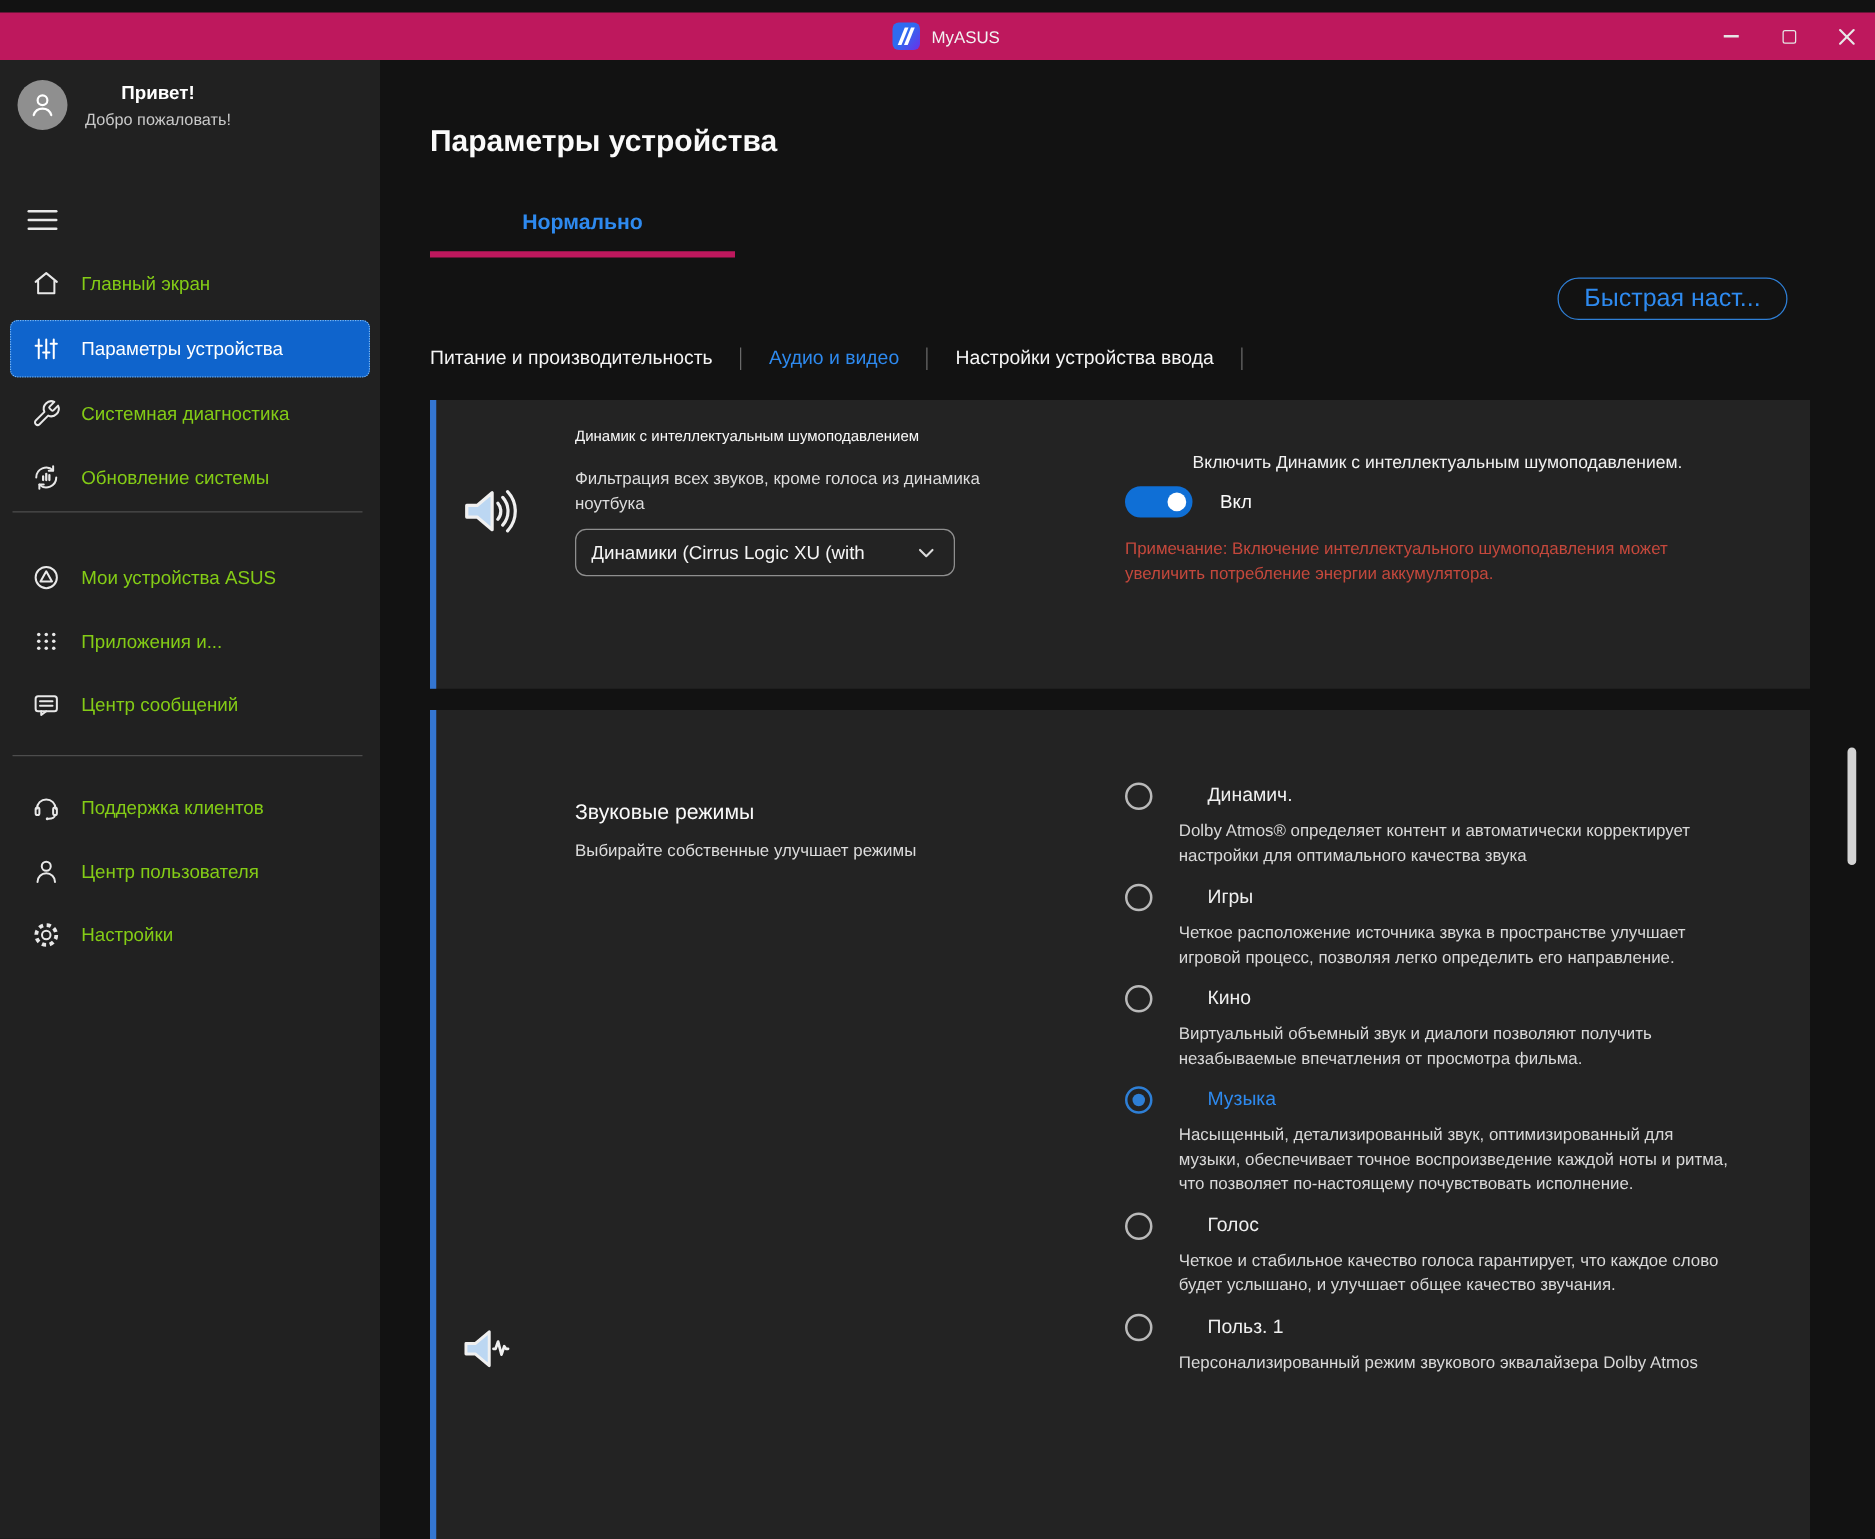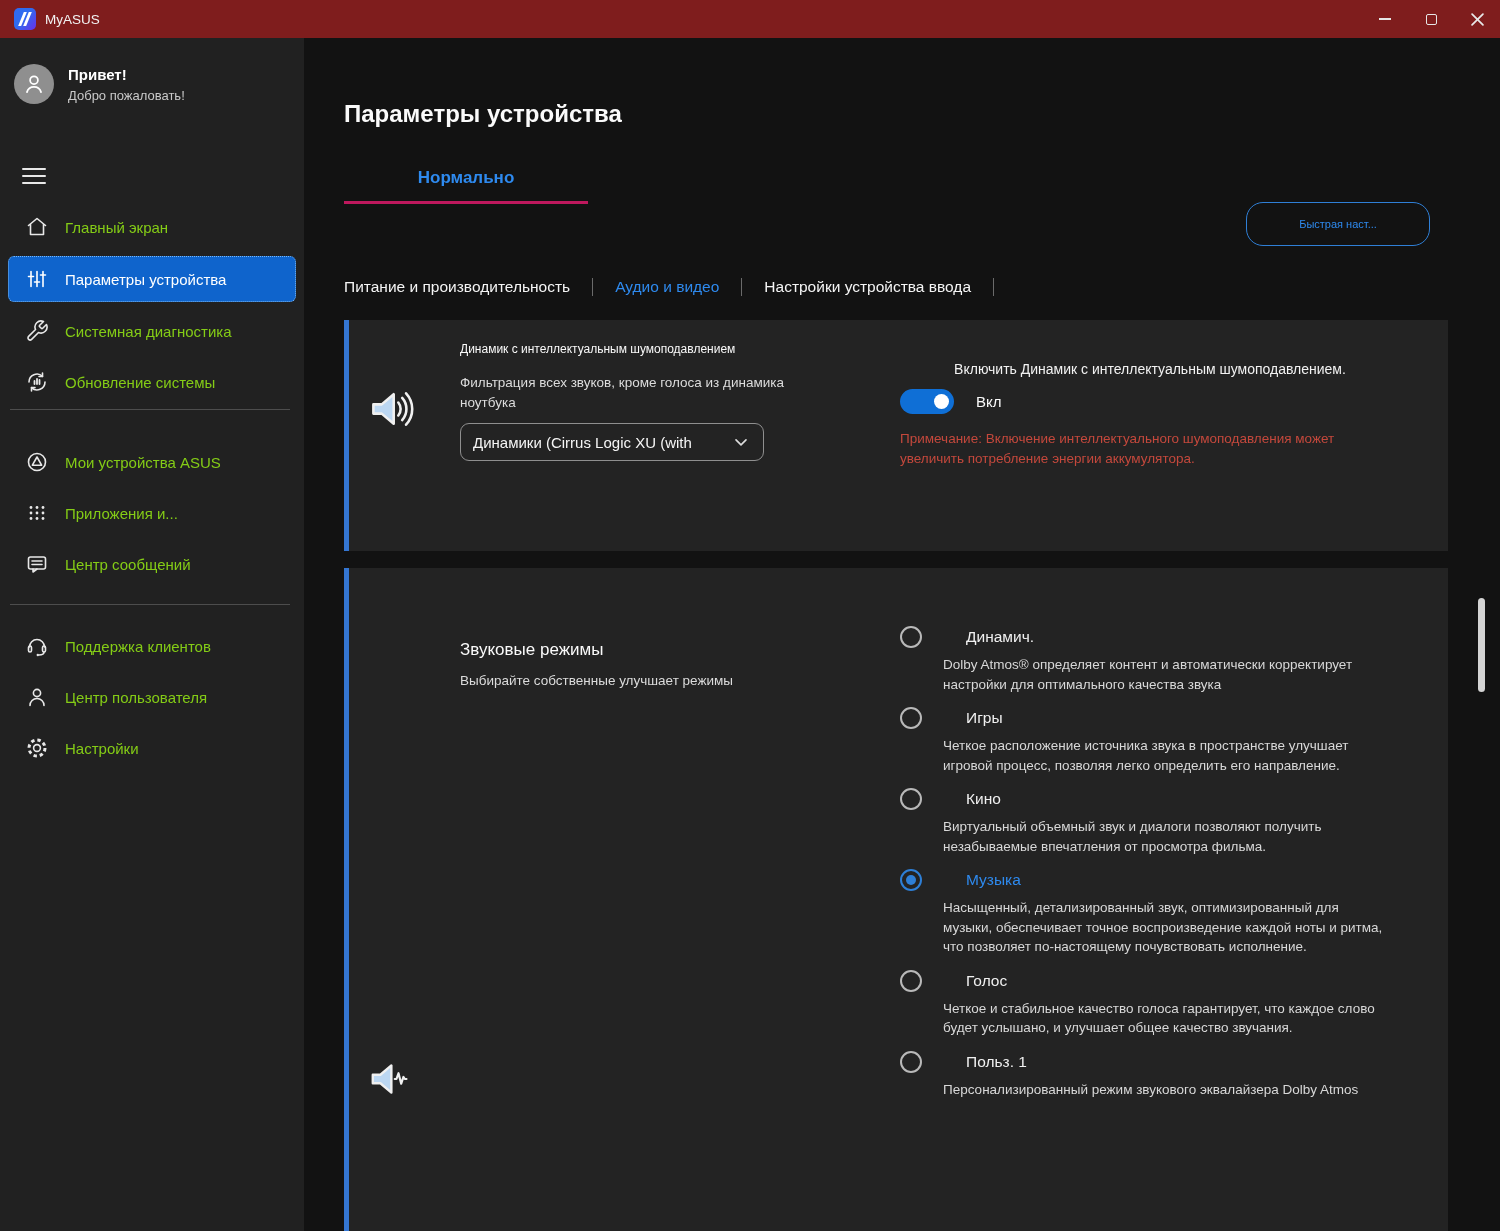--- a/index.html
+++ b/index.html
@@ -1,62 +1,62 @@
 <!DOCTYPE html>
 <html><head>
 <meta charset="utf-8">
 <style>
   * { margin:0; padding:0; box-sizing:border-box; }
   html,body { width:1500px; height:1231px; overflow:hidden; background:#121212;
     font-family:"Liberation Sans", sans-serif; color:#f0f0f0; }
 
   
-  .titlebar { position:absolute; left:0; top:0; width:1500px; height:38px;
-    background:#7f1d1d; display:flex; align-items:center; z-index:30; }
+  .titlebar { position:absolute; left:0; top:10px; width:1500px; height:38px;
+    background:#be185d; display:flex; align-items:center; z-index:30;justify-content:center; }
   .logo { width:22px; height:22px; margin-left:14px; border-radius:5px;
     background:linear-gradient(130deg,#2f6bf0 45%,#6b2fe8 100%);
     position:relative; overflow:hidden; }
   .logo i { position:absolute; top:4px; width:3px; height:14px; background:#fff;
     transform:skewX(-22deg); }
   .logo i:nth-child(1){ left:7px; } .logo i:nth-child(2){ left:12px; }
   .win-title { margin-left:9px; font-size:13.5px; color:#f2f2f2; }
   .win-controls { position:absolute; right:0; top:0; height:38px; display:flex; }
   .win-btn { width:46px; height:38px; display:flex; align-items:center; justify-content:center; cursor:default; }
   .ic-min { width:12px; height:1.5px; background:#e6e6e6; }
   .ic-max { width:11px; height:11px; border:1.2px solid #e6e6e6; border-radius:2px; }
 
   
   .sidebar { position:absolute; left:0; top:38px; width:304px; height:1193px; background:#212121; }
   .profile { position:absolute; left:14px; top:26px; display:flex; align-items:center; }
   .avatar { width:40px; height:40px; border-radius:50%; background:#8f8f8f;
     display:flex; align-items:center; justify-content:center; }
   .profile-txt { margin-left:14px; }
-  .greet { font-size:15px; font-weight:bold; color:#fff; }
+  .greet { font-size:15px; font-weight:bold; color:#fff;text-align:center; }
   .welcome { font-size:13px; color:#c9c9c9; margin-top:5px; }
   .hamburger { position:absolute; left:22px; top:130px; width:24px; cursor:pointer; }
   .hamburger div { height:2px; background:#e8e8e8; margin-bottom:5px; border-radius:1px; }
   .nav-group { position:absolute; left:8px; right:8px; }
   .nav-row { height:44px; margin-bottom:7px; display:flex; align-items:center;
     padding-left:16px; border-radius:6px; border:1.5px solid transparent; }
   .nav-row .nico { width:24px; height:24px; flex:0 0 24px; }
   .nav-row .nlabel { margin-left:16px; font-size:15px; color:#84cc16; white-space:nowrap; }
   .nav-row.active { background:#0f64cc; border:1.5px dotted #7cb8f2; height:46px; }
   .nav-row.active .nlabel { color:#fff; }
   .side-divider { position:absolute; left:10px; width:280px; height:1px; background:#4d4d4d; }
   svg.stroke { stroke:#e8e8e8; fill:none; stroke-width:1.6; stroke-linecap:round; stroke-linejoin:round; }
 
   
   .main { position:absolute; left:304px; top:38px; width:1196px; height:1220px; background:#121212; }
   .page-title { position:absolute; left:40px; top:62px; font-size:24px; font-weight:600; color:#fafafa; }
   .mode-tab { position:absolute; left:40px; top:130px; width:244px; text-align:center;
-    padding-bottom:13px; border-bottom:3px solid #be185d; cursor:pointer; }
+    padding-bottom:13px; border-bottom:5px solid #be185d; cursor:pointer; }
   .mode-tab span { font-size:17px; font-weight:bold; color:#2e8aef; }
-  .quick-btn { position:absolute; left:942px; top:164px; width:184px; height:44px;
+  .quick-btn { position:absolute; left:942px; top:184px; width:184px; height:34px;
     border:1.5px solid #2f7fd6; border-radius:17px; display:flex; align-items:center;
-    justify-content:center; font-size:11px; color:#2e8aef; cursor:pointer; }
+    justify-content:center; font-size:20px; color:#2e8aef; cursor:pointer; }
   .subtabs { position:absolute; left:40px; top:240px; display:flex; align-items:center; }
   .subtab { font-size:15.5px; color:#f5f5f5; cursor:pointer; white-space:nowrap; }
   .subtab.active { color:#2e8aef; }
   .tab-sep { width:1px; height:18px; background:#6a6a6a; margin:0 22px; }
 
   .card { position:absolute; left:40px; width:1104px; background:#232323; }
   .card::before { content:""; position:absolute; left:0; top:0; bottom:0; width:5px; background:#3476d2; }
   .card1 { top:282px; height:231px; }
   .card2 { top:530px; height:700px; }
 

